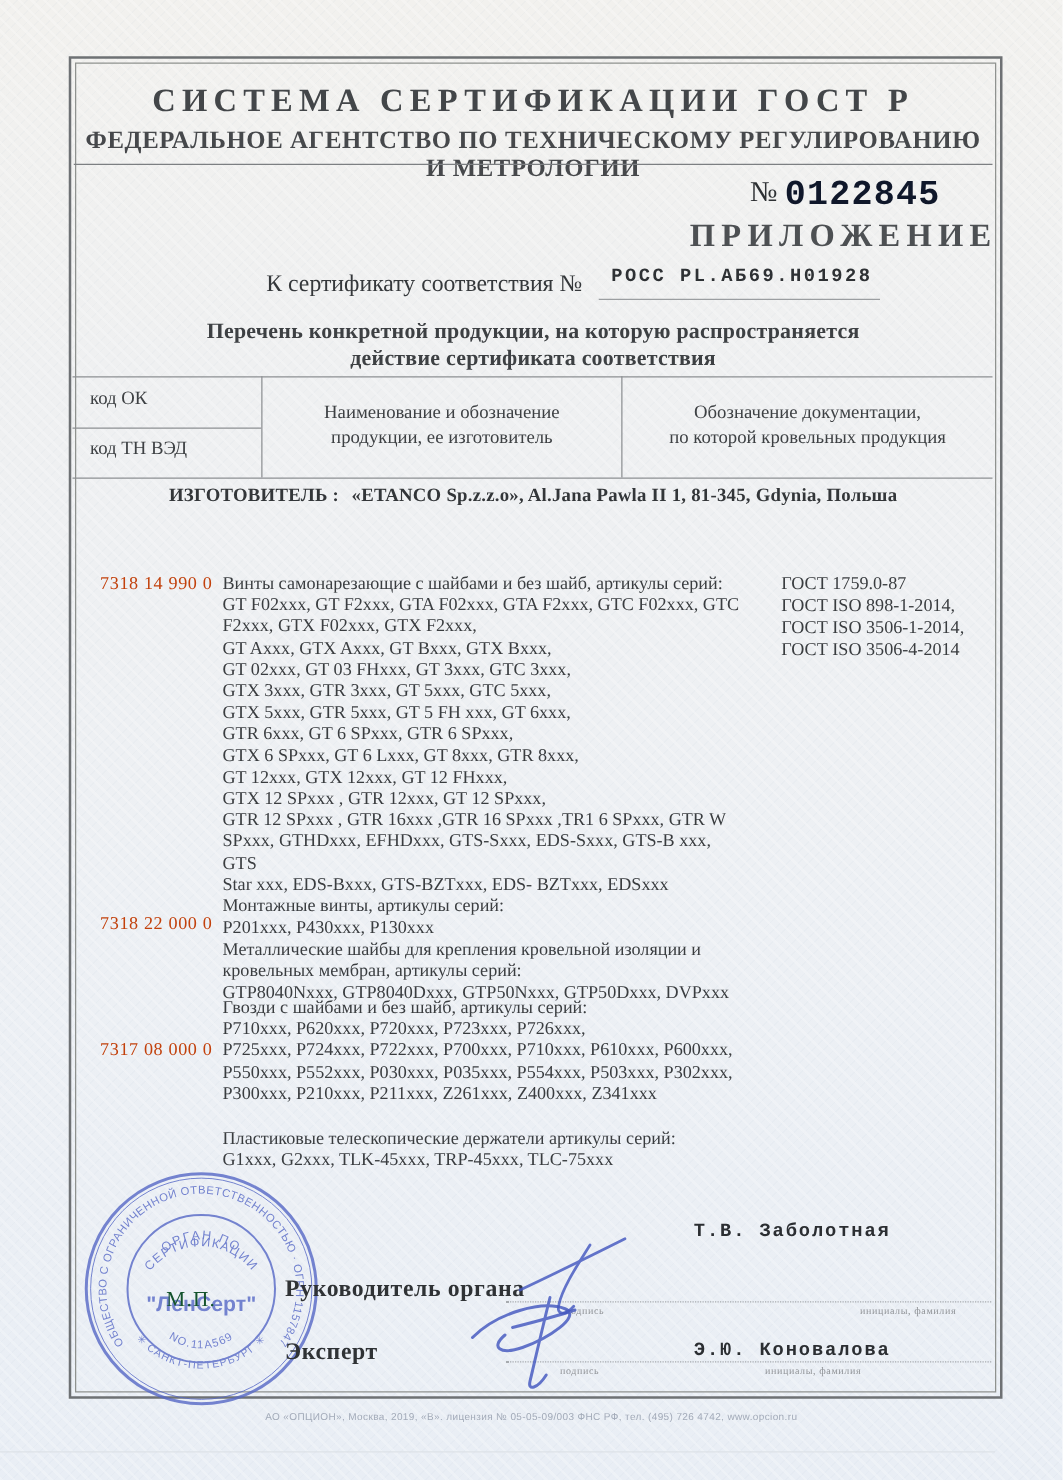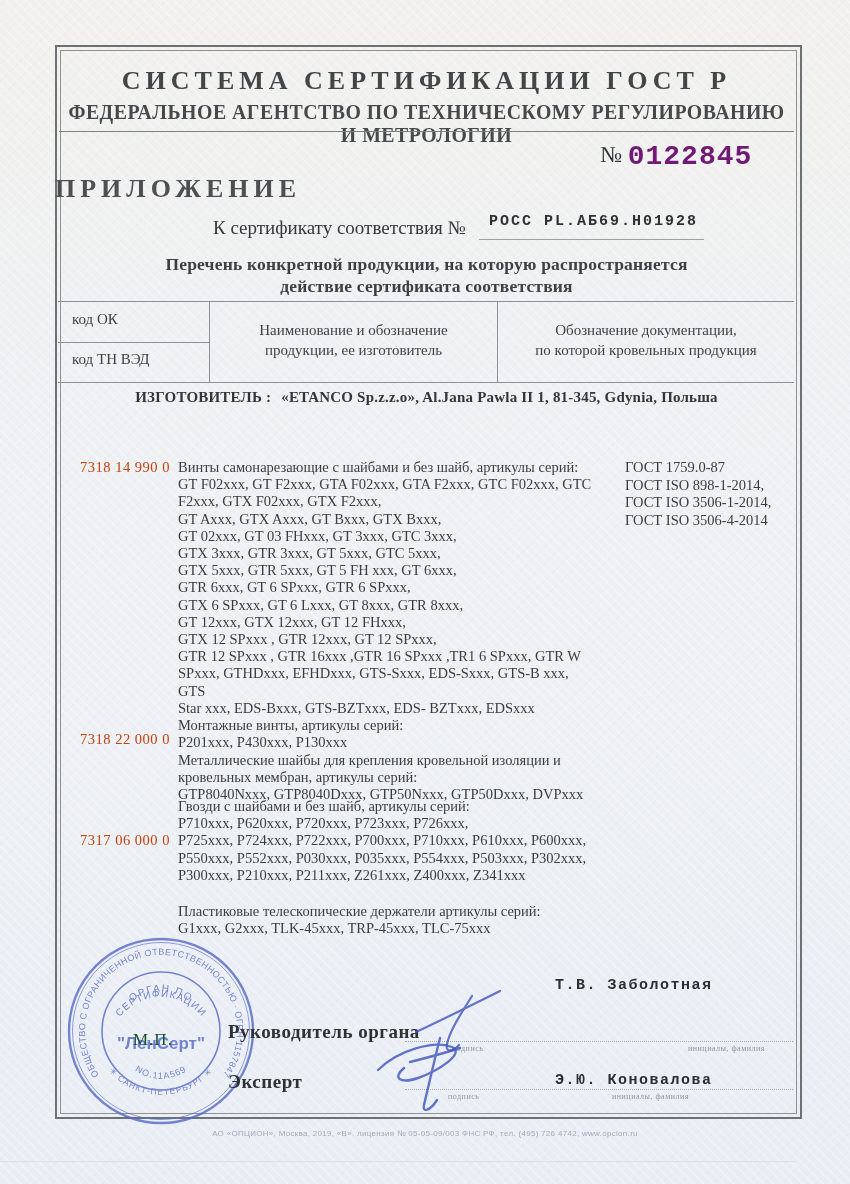--- a/index.html
+++ b/index.html
@@ -17,22 +17,22 @@
   }
   .abs{position:absolute;}
   .frame{left:55px;top:45px;width:743px;height:1070px;border:2px solid #6e7174;}
   .frame-inner{position:absolute;inset:3px;border:1px solid #8f928f;}
   .title{left:55px;top:66px;width:743px;text-align:center;
     font-weight:bold;font-size:26px;letter-spacing:5px;color:#434649;}
   .subtitle{left:55px;top:101px;width:743px;text-align:center;
     font-weight:bold;font-size:20px;letter-spacing:.5px;color:#46484b;transform:scaleX(.99);}
   .hr-head{left:59px;top:131px;width:735px;height:0;border-top:1.5px solid #7c7f82;}
   .doc-number{left:600px;top:141px;font-size:23px;color:#2e3134;}
-  .doc-number .num{font-family:"Liberation Mono", monospace;font-size:28px;letter-spacing:1px;color:#701a75;font-weight:bold;vertical-align:-2px;}
-  .appendix{left:55px;top:174px;width:743px;text-align:left;
+  .doc-number .num{font-family:"Liberation Mono", monospace;font-size:28px;letter-spacing:1px;color:#0f172a;font-weight:bold;vertical-align:-2px;}
+  .appendix{left:55px;top:174px;width:743px;text-align:right;
     font-weight:bold;font-size:26px;letter-spacing:5px;color:#4d5053;}
   .certref-label{left:213px;top:217px;font-size:19px;color:#35383b;}
   .certref-value{left:489px;top:213px;font-family:"Liberation Mono", monospace;
     font-weight:bold;font-size:15px;letter-spacing:2px;color:#2e3134;}
   .certref-line{left:479px;top:239px;width:225px;border-top:1px solid #9b9ea1;}
   .descr{left:55px;top:253px;width:743px;text-align:center;font-weight:bold;
     font-size:17.5px;line-height:22px;color:#3d4043;white-space:pre-line;letter-spacing:.2px;}
   
   .tline{background:#8d9093;}
   .t-top{left:58px;top:301px;width:736px;height:1px;}
@@ -140,21 +140,21 @@
 <div class="abs pdocs docs1">ГОСТ 1759.0-87
 ГОСТ ISO 898-1-2014,
 ГОСТ ISO 3506-1-2014,
 ГОСТ ISO 3506-4-2014</div>
 
 <div class="abs pcode code2">7318 22 000 0</div>
 <div class="abs ptext text2">Металлические шайбы для крепления кровельной изоляции и
 кровельных мембран, артикулы серий:
 GTP8040Nxxx, GTP8040Dxxx, GTP50Nxxx, GTP50Dxxx, DVPxxx</div>
 
-<div class="abs pcode code3">7317 06 000 0</div>
+<div class="abs pcode code3">7317 08 000 0</div>
 <div class="abs ptext text3">Гвозди с шайбами и без шайб, артикулы серий:
 P710xxx, P620xxx, P720xxx, P723xxx, P726xxx,
 P725xxx, P724xxx, P722xxx, P700xxx, P710xxx, P610xxx, P600xxx,
 P550xxx, P552xxx, P030xxx, P035xxx, P554xxx, P503xxx, P302xxx,
 P300xxx, P210xxx, P211xxx, Z261xxx, Z400xxx, Z341xxx</div>
 
 <div class="abs ptext text4">Пластиковые телескопические держатели артикулы серий:
 G1xxx, G2xxx, TLK-45xxx, TRP-45xxx, TLC-75xxx</div>
 
 <svg class="abs stamp" viewBox="0 0 198 198">

